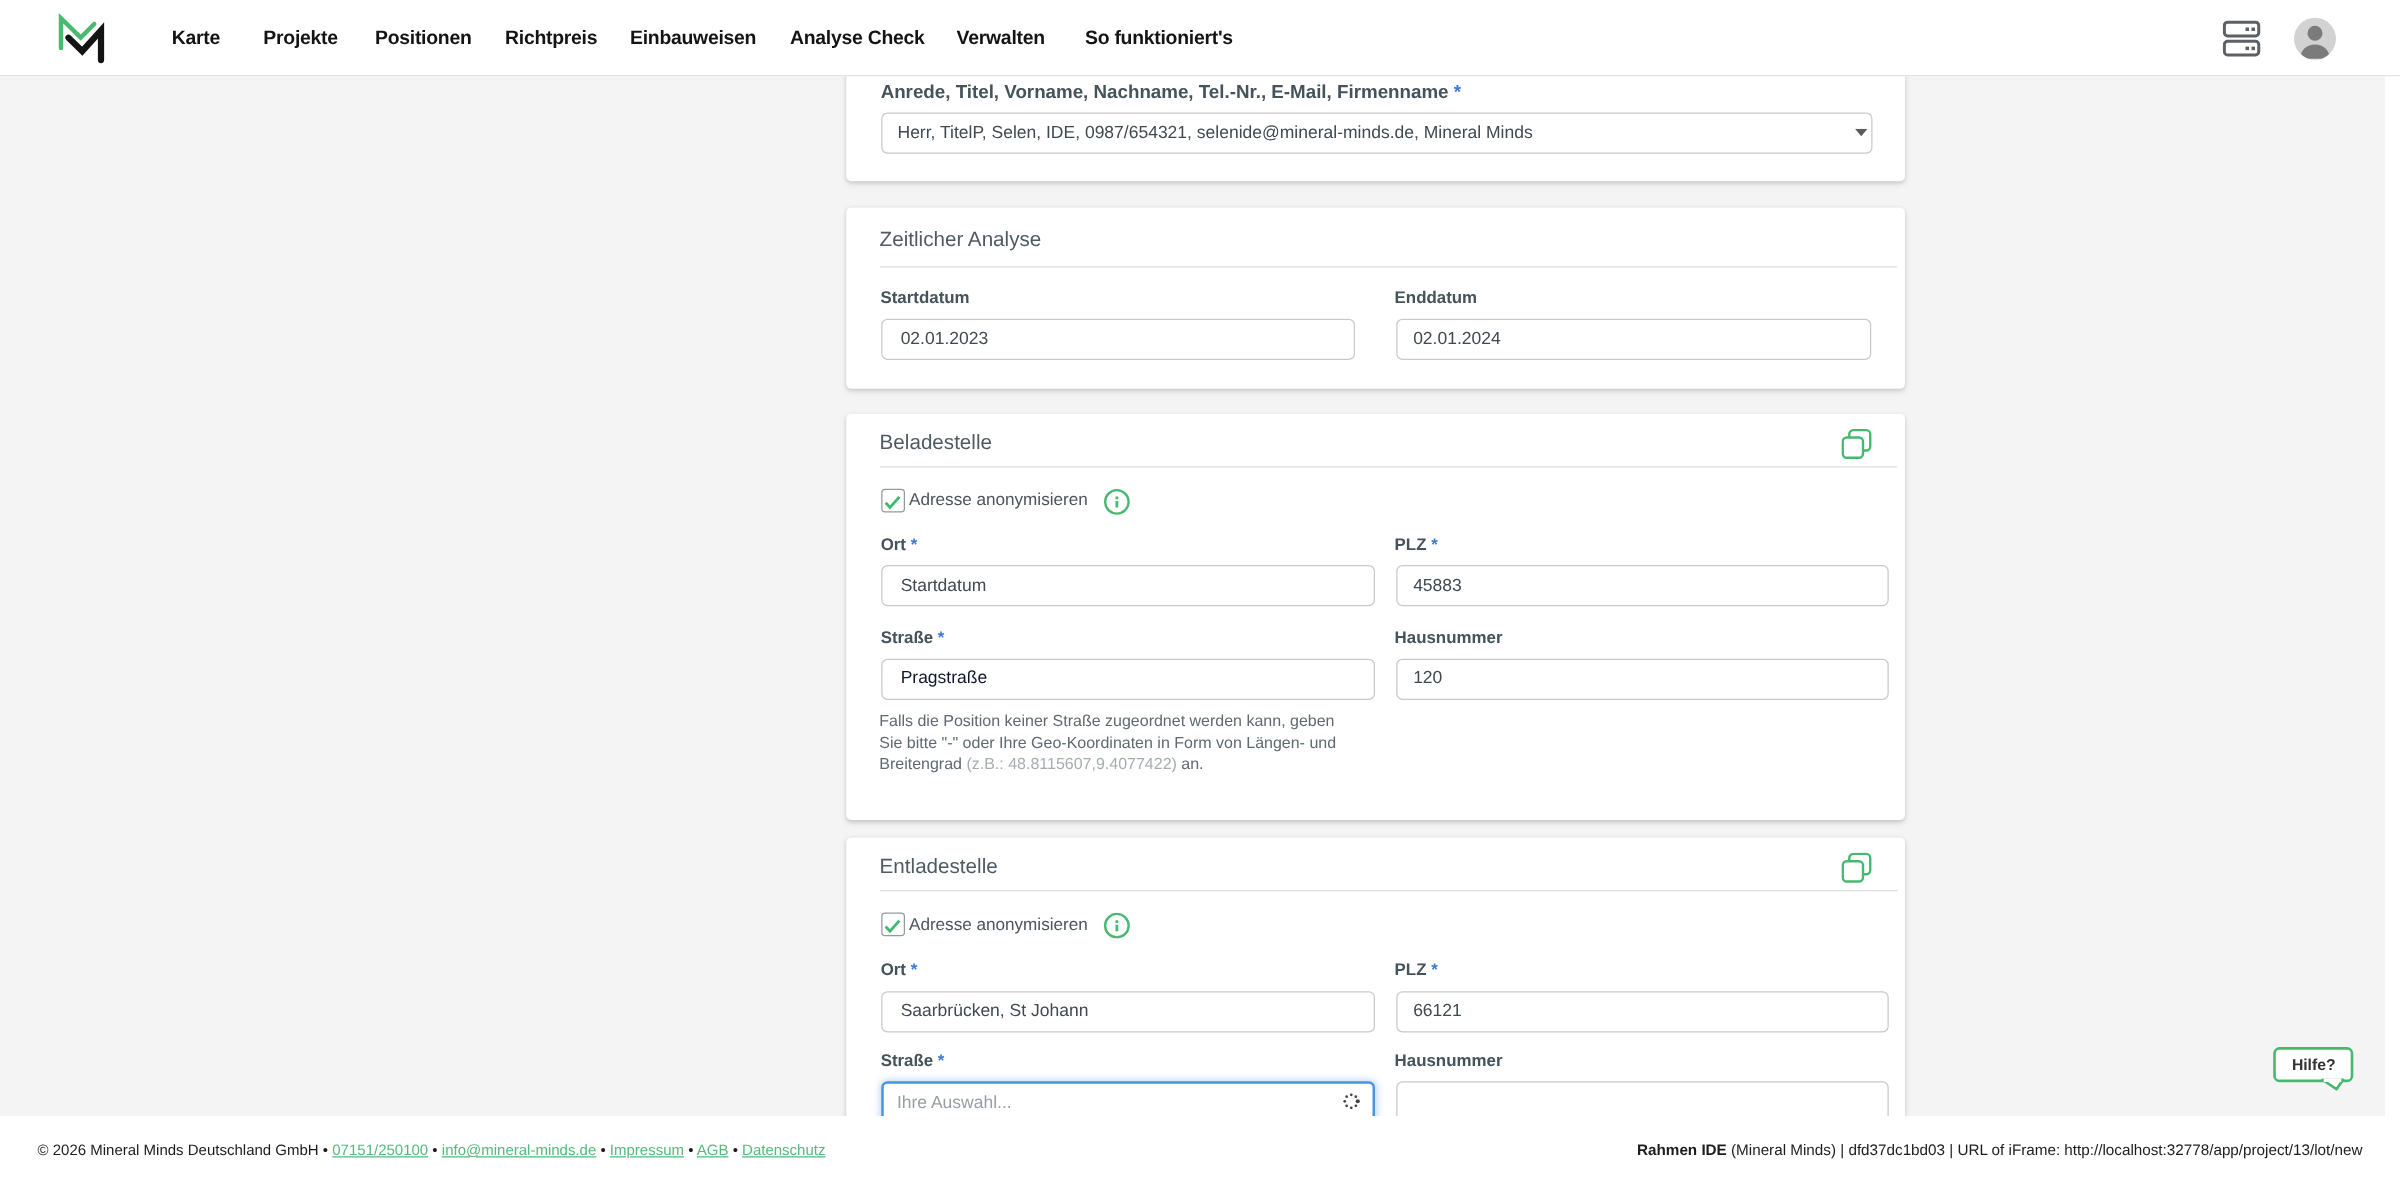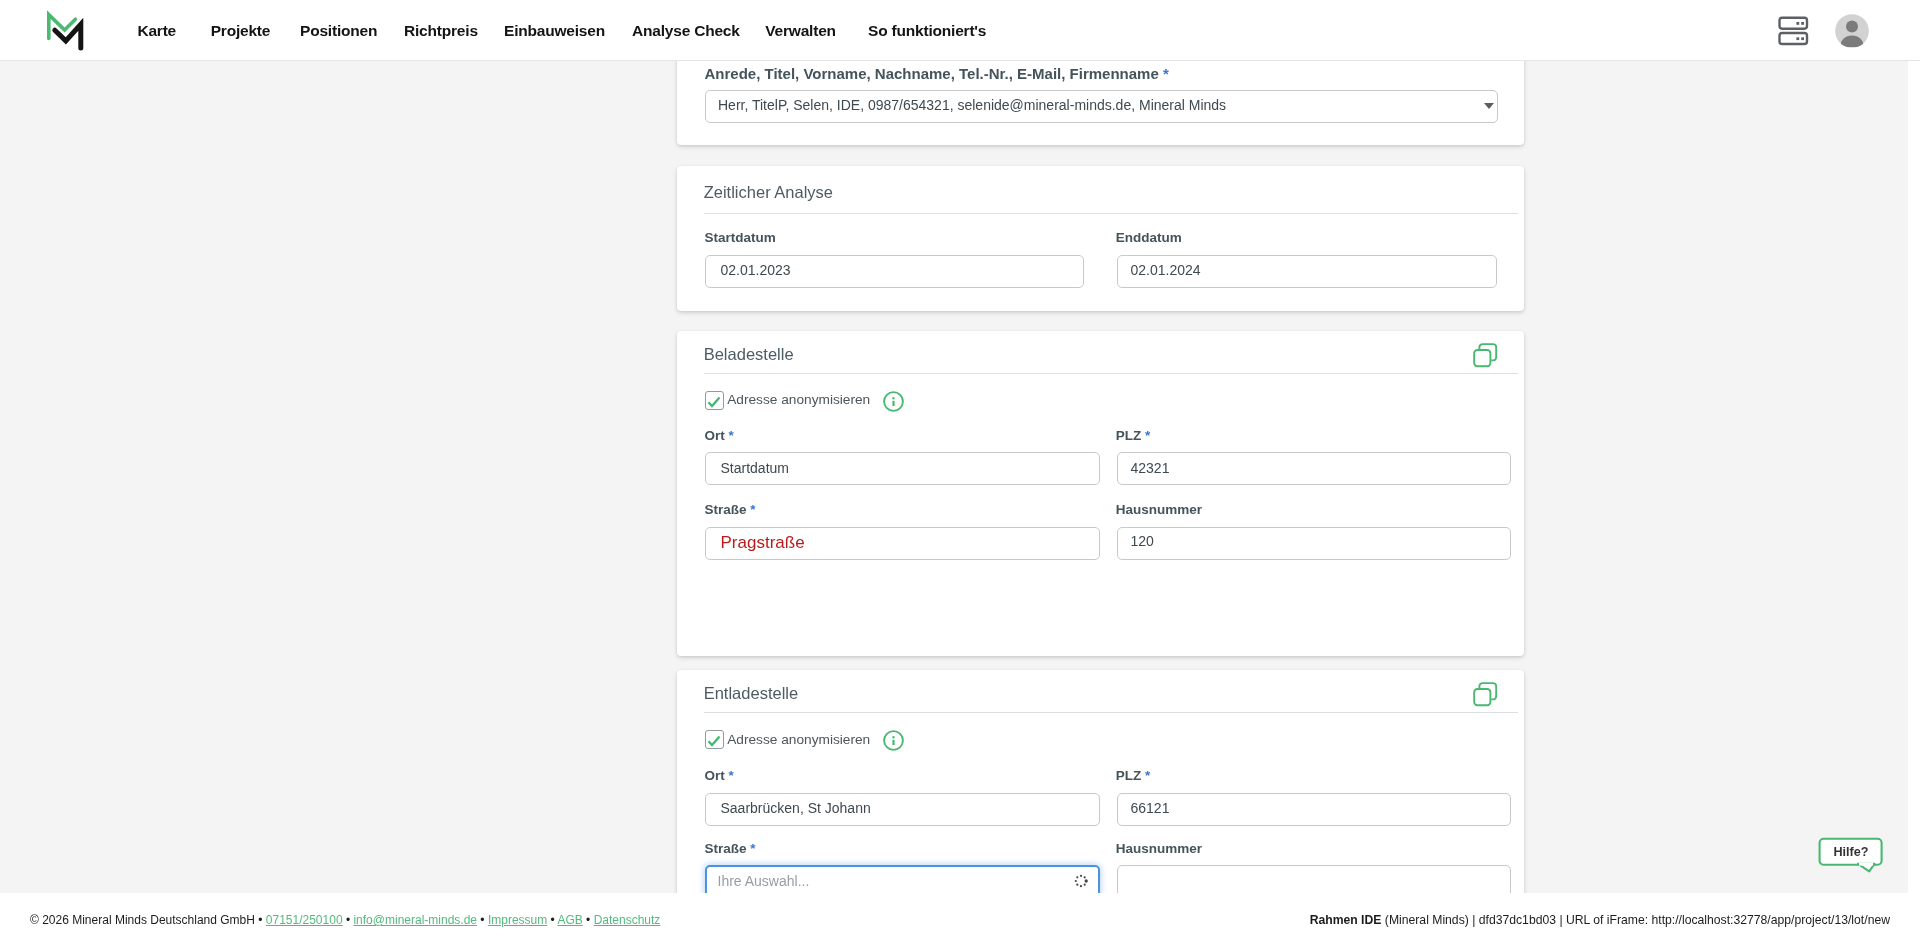--- a/index.html
+++ b/index.html
@@ -94,25 +94,26 @@
 <div class="t" style="left:703.7px;top:184.0px;font-size:16.5px;color:#4e5b63">Zeitlicher Analyse</div>
 <div class="t" style="left:704.4px;top:230.9px;font-size:13.5px;font-weight:bold;color:#45535b">Startdatum</div>
 <div class="t" style="left:1115.7px;top:230.9px;font-size:13.5px;font-weight:bold;color:#45535b">Enddatum</div>
 <div class="t" style="left:720.5px;top:263.4px;font-size:14px;color:#3e4950">02.01.2023</div>
 <div class="t" style="left:1130.5px;top:263.4px;font-size:14px;color:#3e4950">02.01.2024</div>
 <div class="t" style="left:703.7px;top:346.0px;font-size:16.5px;color:#4e5b63">Beladestelle</div>
 <div class="t" style="left:727.2px;top:392.8px;font-size:13.7px;color:#4b555c">Adresse anonymisieren</div>
 <div class="t" style="left:704.5px;top:429.3px;font-size:13.5px;font-weight:bold;color:#45535b">Ort <span class="ast">*</span></div>
 <div class="t" style="left:1115.7px;top:429.3px;font-size:13.5px;font-weight:bold;color:#45535b">PLZ <span class="ast">*</span></div>
 <div class="t" style="left:720.5px;top:461.1px;font-size:14px;color:#3e4950">Startdatum</div>
-<div class="t" style="left:1130.5px;top:461.1px;font-size:14px;color:#3e4950">42321</div>
+<div class="t" style="left:1130.5px;top:461.1px;font-size:14px;color:#3e4950">45883</div>
 <div class="t" style="left:704.5px;top:503.0px;font-size:13.5px;font-weight:bold;color:#45535b">Straße <span class="ast">*</span></div>
 <div class="t" style="left:1115.7px;top:503.0px;font-size:13.5px;font-weight:bold;color:#45535b">Hausnummer</div>
-<div class="t" style="left:720.5px;top:534.0px;font-size:17px;color:#b91c1c">Pragstraße</div>
+<div class="t" style="left:720.5px;top:534.0px;font-size:14px;color:#0f172a">Pragstraße</div>
 <div class="t" style="left:1130.5px;top:534.0px;font-size:14px;color:#3e4950">120</div>
+<div class="t" style="left:703.4px;top:568px;font-size:12.8px;line-height:17.2px;color:#5e6a70">Falls die Position keiner Straße zugeordnet werden kann, geben<br>Sie bitte "-" oder Ihre Geo-Koordinaten in Form von Längen- und<br>Breitengrad <span style="color:#a6adb1">(z.B.: 48.8115607,9.4077422)</span> an.</div>
 <div class="t" style="left:703.7px;top:685.0px;font-size:16.5px;color:#4e5b63">Entladestelle</div>
 <div class="t" style="left:727.2px;top:733.2px;font-size:13.7px;color:#4b555c">Adresse anonymisieren</div>
 <div class="t" style="left:704.5px;top:769.0px;font-size:13.5px;font-weight:bold;color:#45535b">Ort <span class="ast">*</span></div>
 <div class="t" style="left:1115.7px;top:769.0px;font-size:13.5px;font-weight:bold;color:#45535b">PLZ <span class="ast">*</span></div>
 <div class="t" style="left:720.5px;top:800.6px;font-size:14px;color:#3e4950">Saarbrücken, St Johann</div>
 <div class="t" style="left:1130.5px;top:800.6px;font-size:14px;color:#3e4950">66121</div>
 <div class="t" style="left:704.5px;top:842.1px;font-size:13.5px;font-weight:bold;color:#45535b">Straße <span class="ast">*</span></div>
 <div class="t" style="left:1115.7px;top:842.1px;font-size:13.5px;font-weight:bold;color:#45535b">Hausnummer</div>
 <div class="t" style="left:717.5px;top:874.1px;font-size:14px;color:#979ea3">Ihre Auswahl...</div>
 <div class="abs" style="left:0;top:0;width:1920px;height:61px;background:#fff;border-bottom:1px solid #e4e4e4"></div>

